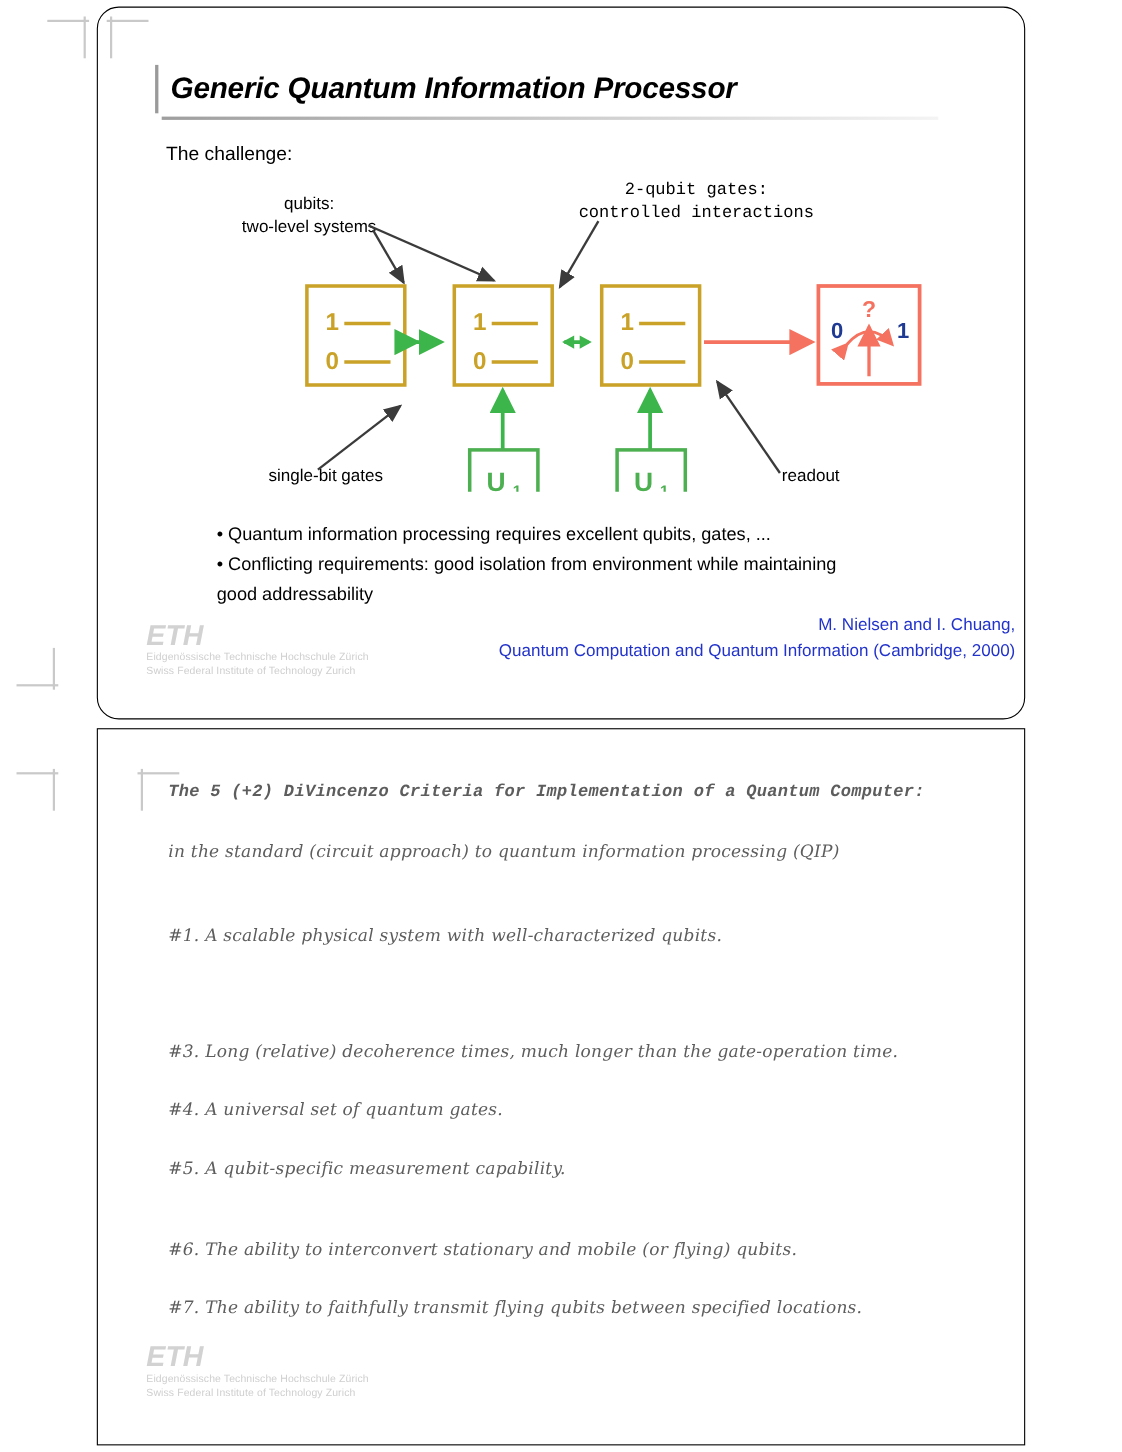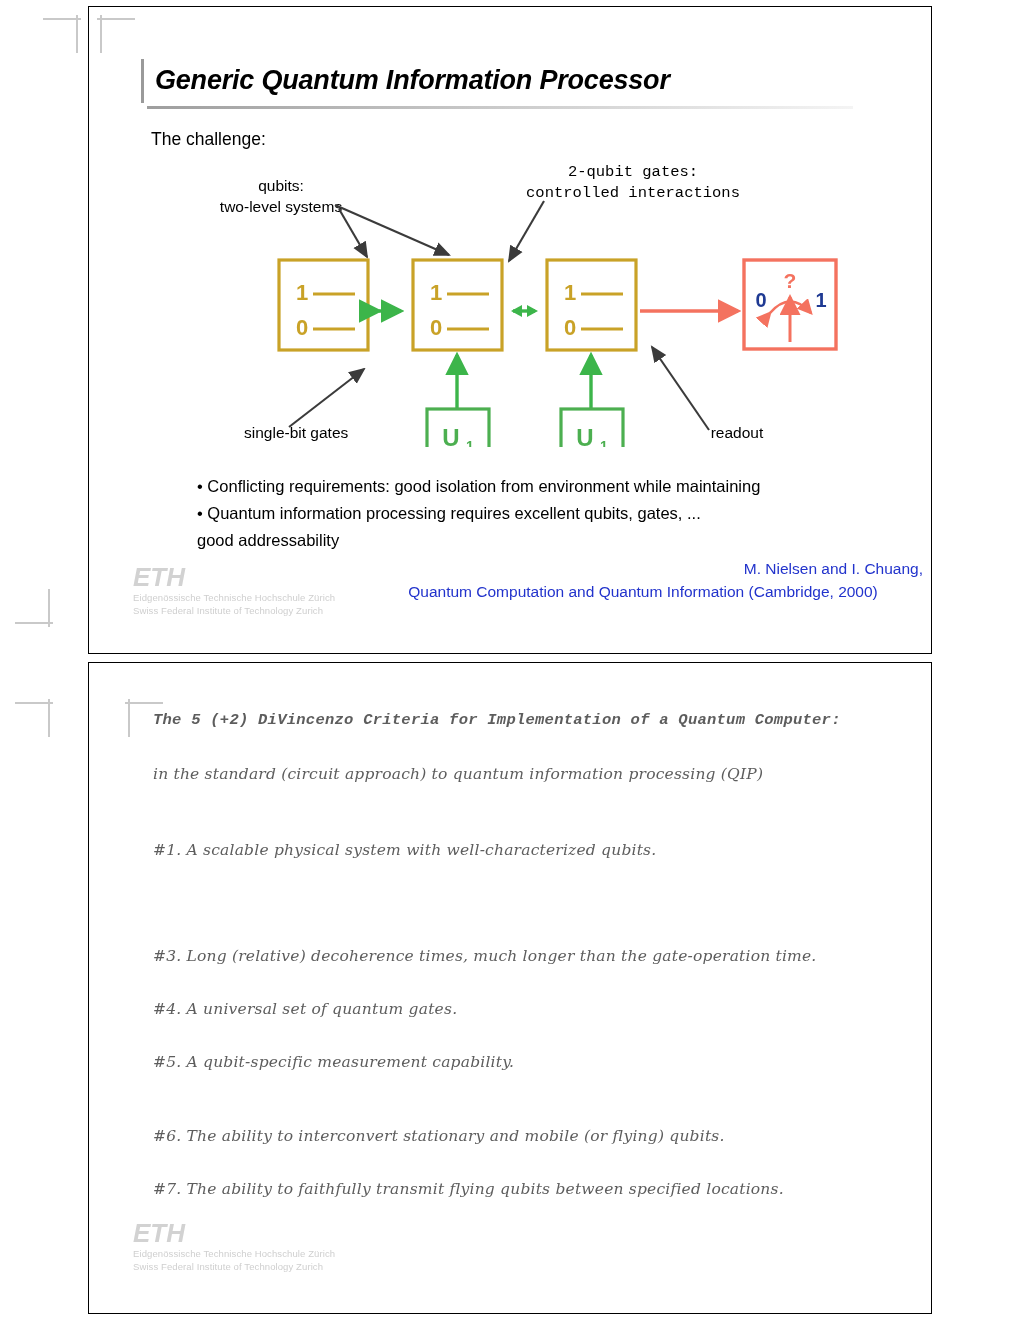--- a/index.html
+++ b/index.html
@@ -18,21 +18,21 @@
   }
 
   
   .slide {
     position: absolute;
     left: 88px;
     width: 844px;
     background: #ffffff;
     border: 1.6px solid #000000;
   }
-  #slide-1 { top: 6px;  height: 648px; }
+  #slide-1 { top: 6px;  height: 648px; border-radius: 20px; }
   #slide-2 { top: 662px; height: 652px; }
 
   .slide-inner { position: relative; width: 100%; height: 100%; }
 
   
   .crop { position: absolute; }
   .crop .h { position: absolute; background: #c9c9c9; height: 2px; }
   .crop .v { position: absolute; background: #c9c9c9; width: 2px; }
 
   .crop-tl .h { left: 8px;  top: 11px; width: 38px; }
@@ -123,21 +123,21 @@
   .citation {
     position: absolute;
     right: 8px;
     top: 550px;
     width: 560px;
     text-align: right;
     color: #2233cc;
     font-size: 15.5px;
     line-height: 23px;
   }
-  .citation .l2 { display: block; text-align: center; }
+  .citation .l2 { display: block; }
 
   
   .eth-logo { position: absolute; }
   #eth-1 { left: 44px; top: 556px; }
   .eth-mark {
     font-size: 26px;
     font-weight: bold;
     font-style: italic;
     color: #d2d2d2;
     letter-spacing: 0px;
@@ -307,22 +307,22 @@
         </g>
         <g>
           <line x1="502" y1="222" x2="502" y2="168" stroke="#3cb54a" stroke-width="3.4" marker-end="url(#gArrow)"></line>
           <rect x="472" y="222" width="62" height="52" fill="#ffffff" stroke="#4caf50" stroke-width="3.2"></rect>
           <text x="496" y="259" text-anchor="middle" font-family="Liberation Sans, sans-serif" font-size="24" font-weight="bold" fill="#4caf50">U</text>
           <text x="515" y="264" text-anchor="middle" font-family="Liberation Sans, sans-serif" font-size="14" font-weight="bold" fill="#4caf50">1</text>
         </g>
       </svg>
 
       <div class="bullets">
+        <p>• Quantum information processing requires excellent qubits, gates, ...</p>
         <p>• Conflicting requirements:  good isolation from environment while maintaining</p>
-        <p>• Quantum information processing requires excellent qubits, gates, ...</p>
         <p>good addressability</p>
       </div>
 
       <div class="citation">
         <span>M. Nielsen and I. Chuang,</span>
         <span class="l2">Quantum Computation and Quantum Information (Cambridge, 2000)</span>
       </div>
 
       <div class="eth-logo" id="eth-1">
         <div class="eth-mark">ETH</div>

